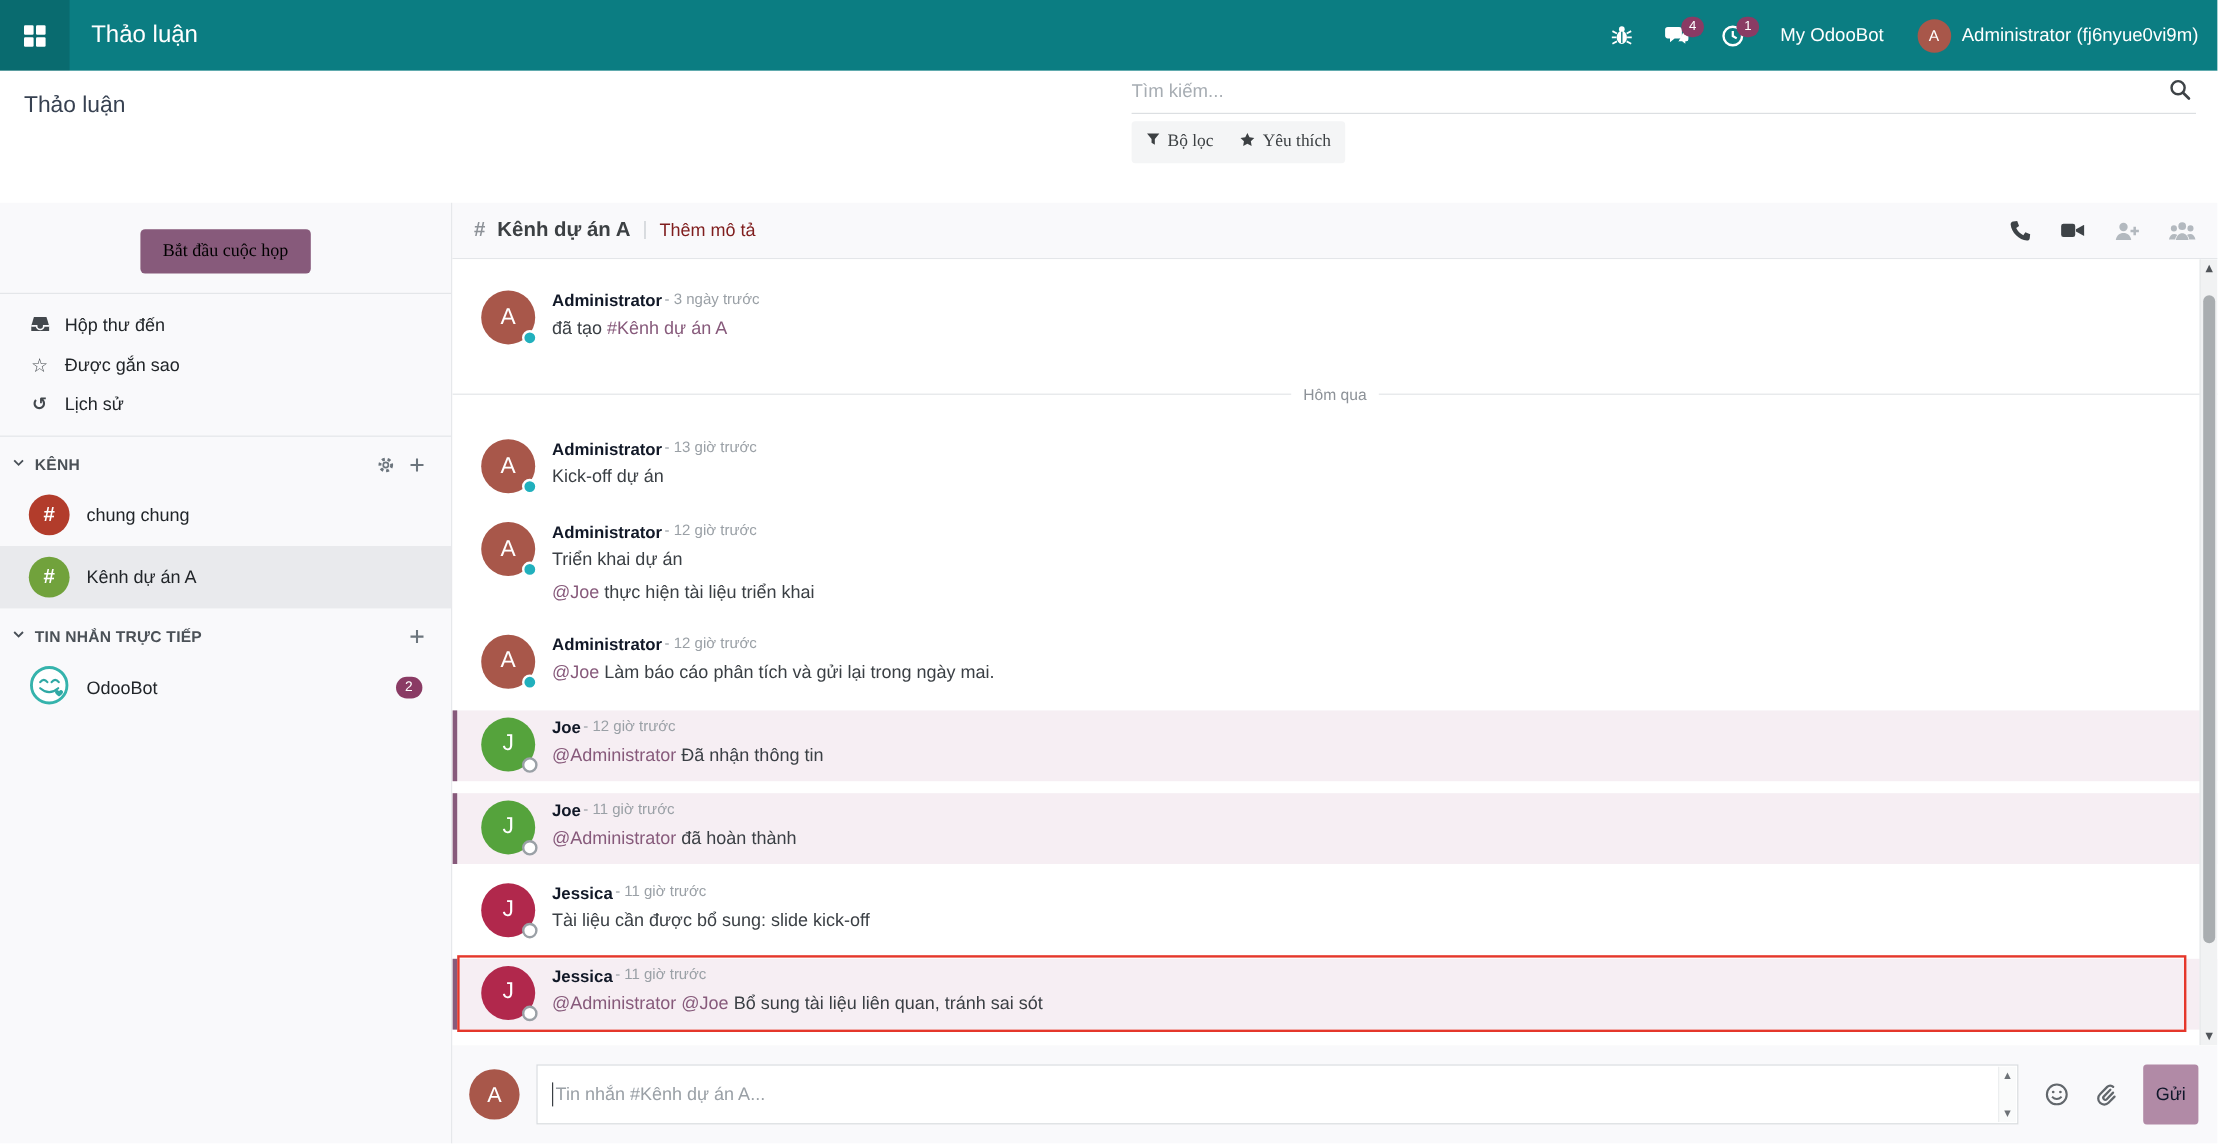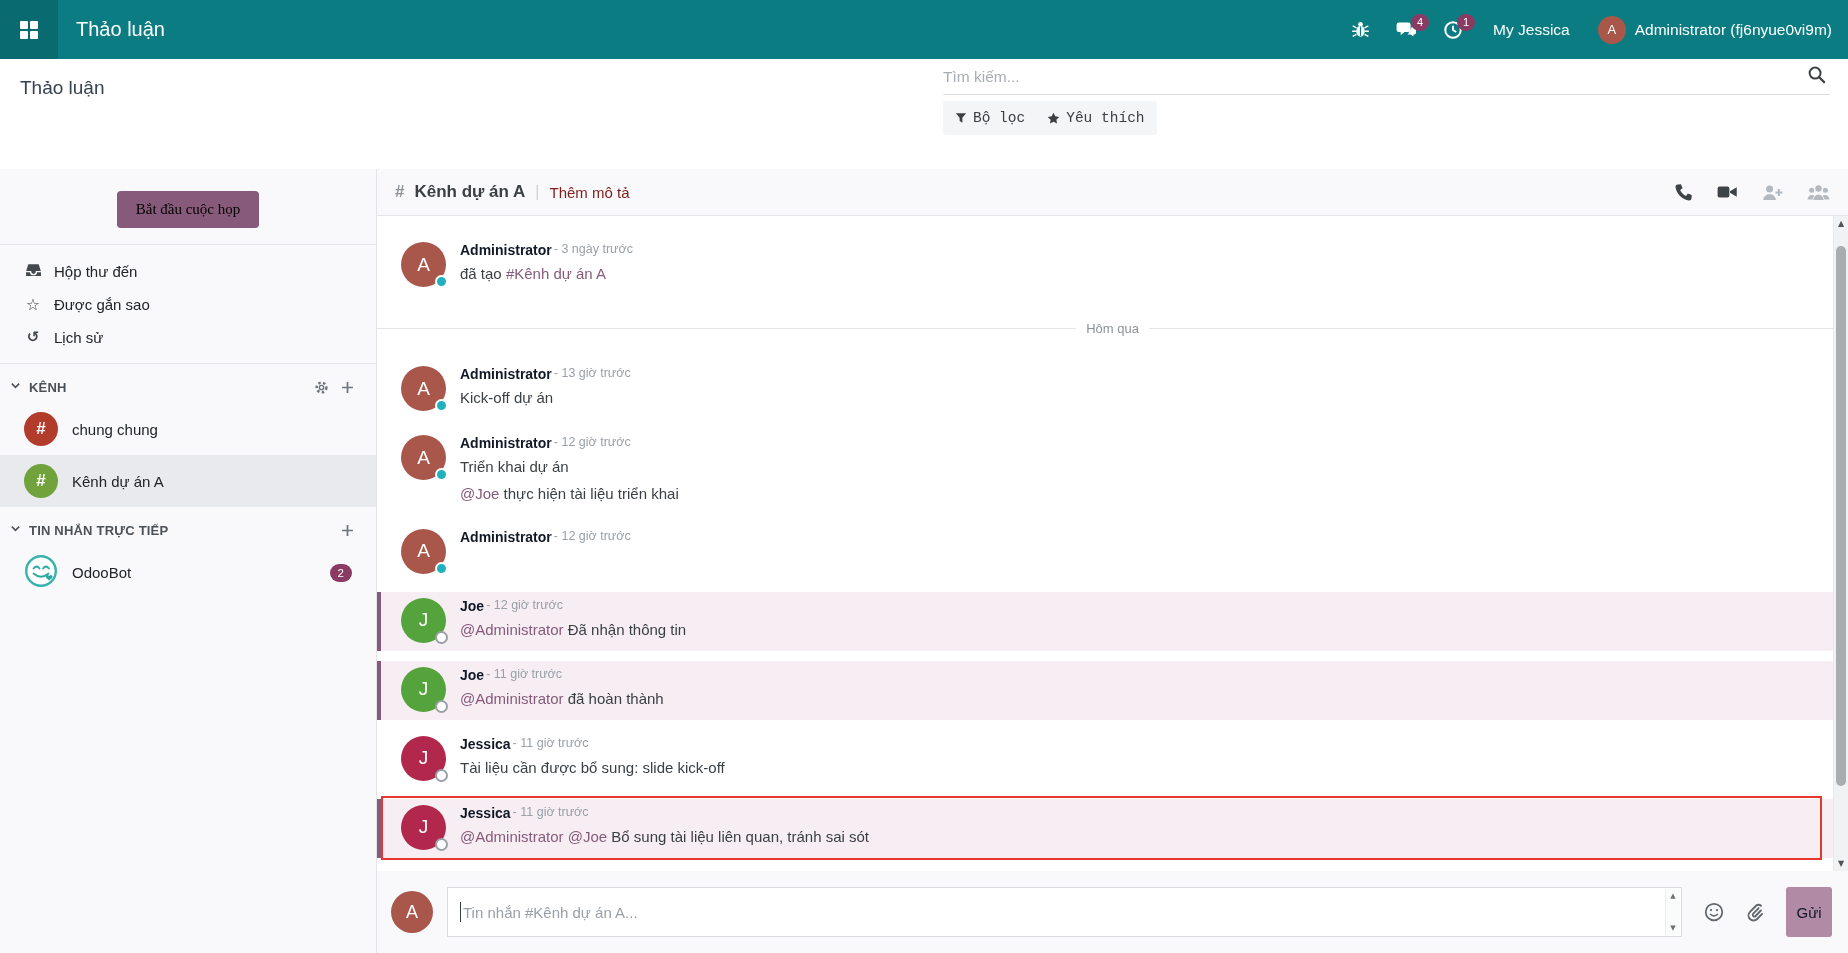--- a/index.html
+++ b/index.html
@@ -25,22 +25,22 @@
   
   .control-panel { height:110px; background:#fff; display:flex; flex:0 0 auto; padding-left:20px; }
   .breadcrumb { font-size:19px; color:#374151; margin-top:18px; }
   .cp-right { margin-left:auto; width:905px; padding-right:18px; display:flex; flex-direction:column; }
   .search-row { display:flex; align-items:center; border-bottom:1px solid #dcdfe2; height:36px; }
   .search-row input { flex:1; border:0; outline:none; font-size:15.5px; color:#374151; font-family:inherit; background:transparent; }
   .search-row input::placeholder { color:#a7adb3; }
   .search-icon { flex:0 0 auto; margin-right:4px; cursor:pointer; }
   .filter-row { margin-top:6px; }
   .filter-group { display:inline-flex; background:#f4f5f6; border-radius:3px; padding:9px 12px; gap:22px; }
-  .filter-btn { border:0; background:transparent; font-family:Liberation Mono, monospace; font-size:14.5px; color:#3c4043; cursor:pointer;
-    display:inline-flex; align-items:center; gap:6px; }
+  .filter-btn { border:0; background:transparent; font-family:Liberation Serif, serif; font-size:14.5px; color:#3c4043; cursor:pointer;
+    display:inline-flex; gap:6px; }
 
   
   .content { flex:1; display:flex; min-height:0; }
 
   
   .sidebar { width:377px; flex:0 0 auto; background:#f9f9fb; border-right:1px solid #e2e4e7; padding-top:14px; overflow:hidden; }
   .start-meeting { display:block; margin:8px auto 16px; background:#875a7b; color:#000000; border:0; border-radius:4px;
     font-family:Liberation Serif, serif; font-size:15px; padding:10px 19px; cursor:pointer; }
   .side-divider { border-top:1px solid #e4e6e9; margin:0; }
   .mailboxes { padding:10px 0; }
@@ -144,21 +144,21 @@
         </svg>
         <span class="badge">4</span>
       </div>
       <div class="systray-item">
         <svg width="20" height="20" viewBox="0 0 16 16">
           <circle cx="8" cy="8" r="6.2" fill="none" stroke="#fff" stroke-width="1.6"></circle>
           <path d="M8 4.6V8l2.6 1.6" fill="none" stroke="#fff" stroke-width="1.5"></path>
         </svg>
         <span class="badge">1</span>
       </div>
-      <div class="company">My Jessica</div>
+      <div class="company">My OdooBot</div>
       <div class="user-menu">
         <span class="avatar-sm">A</span>
         <span>Administrator (fj6nyue0vi9m)</span>
       </div>
     </div>
   </header>
 
   <div class="control-panel">
     <div class="breadcrumb">Thảo luận</div>
     <div class="cp-right">
@@ -343,20 +343,21 @@
               <div class="msg-line"><span class="mention">@Joe</span><span> thực hiện tài liệu triển khai</span></div>
             </div>
           </div>
           <div class="msg">
             <div class="avatar" style="background: rgb(168, 87, 74);">A<span class="dot online"></span></div>
             <div class="msg-body">
               <div class="msg-head">
                 <span class="author">Administrator</span>
                 <span class="time">- 12 giờ trước</span>
               </div>
+              <div class="msg-line"><span class="mention">@Joe</span><span> Làm báo cáo phân tích và gửi lại trong ngày mai.</span></div>
             </div>
           </div>
           <div class="msg highlighted">
             <div class="avatar" style="background: rgb(85, 163, 60);">J<span class="dot offline"></span></div>
             <div class="msg-body">
               <div class="msg-head">
                 <span class="author">Joe</span>
                 <span class="time">- 12 giờ trước</span>
               </div>
               <div class="msg-line"><span class="mention">@Administrator</span><span> Đã nhận thông tin</span></div>

